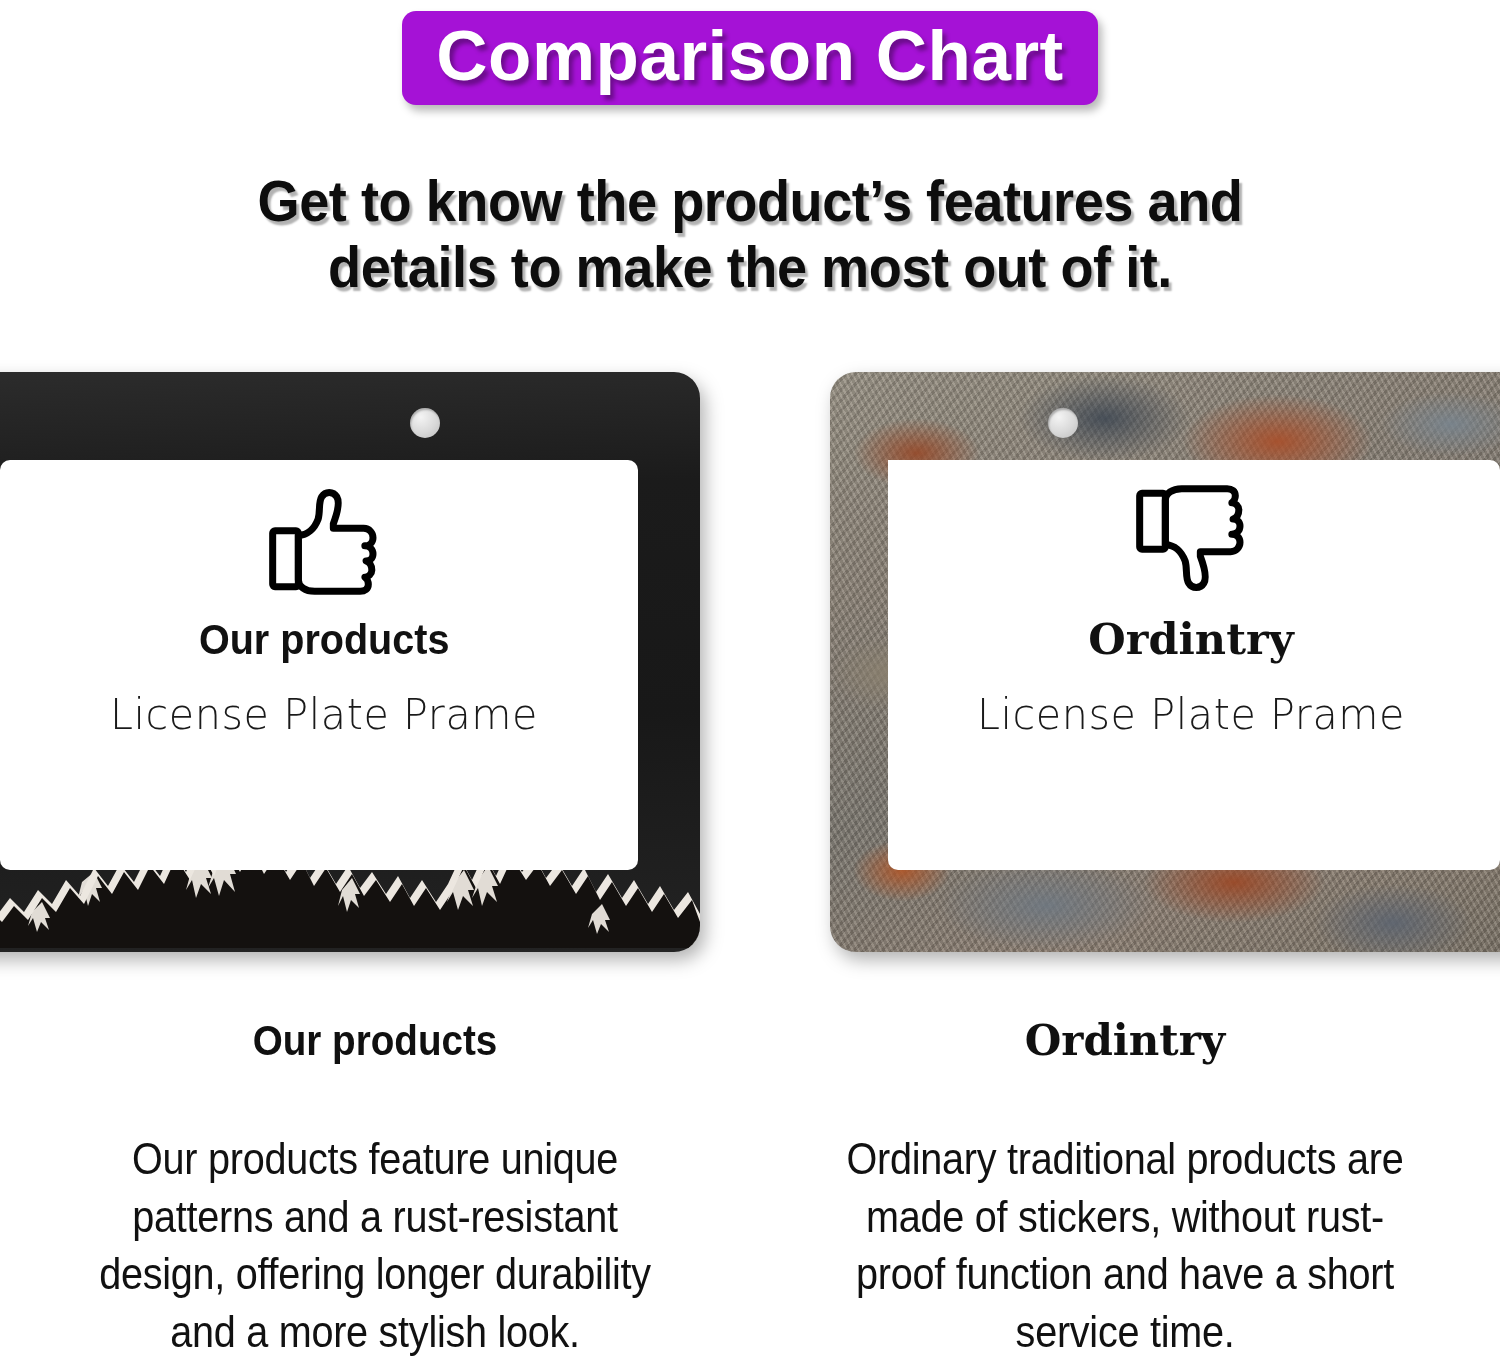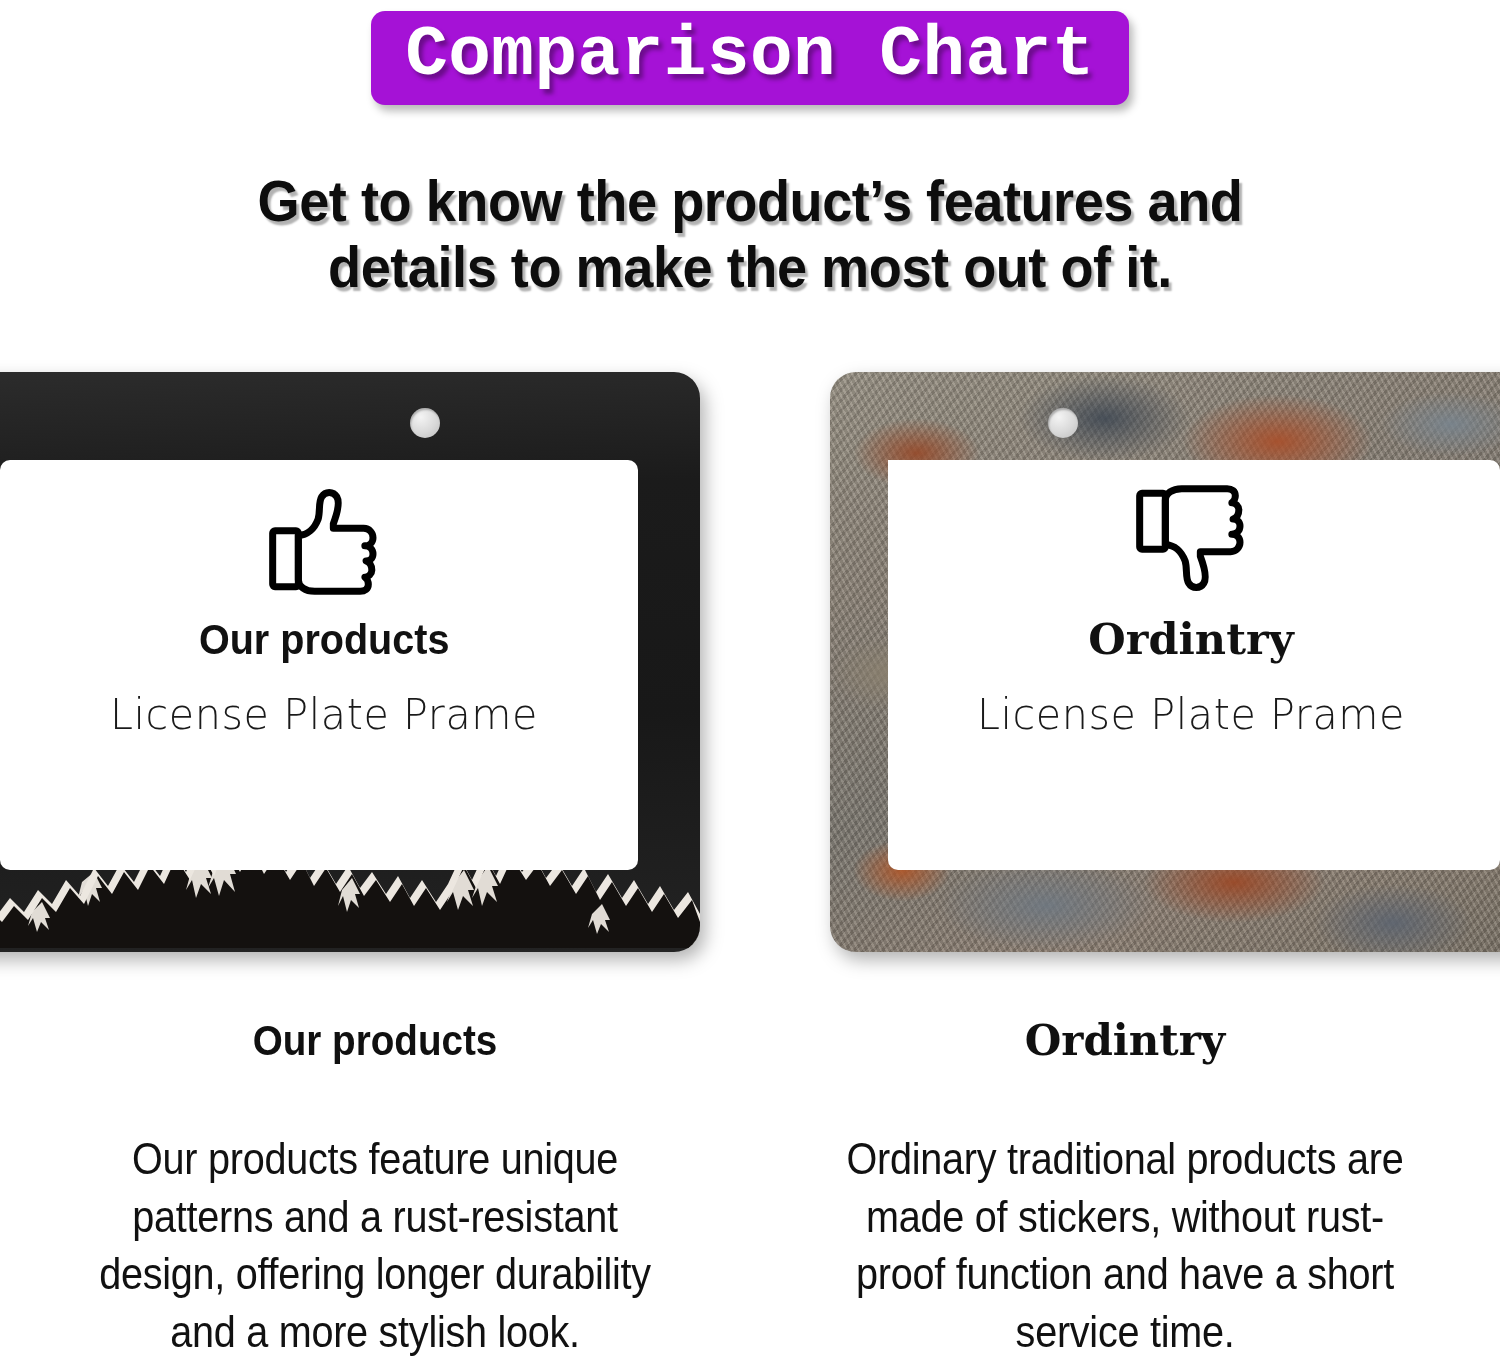--- a/index.html
+++ b/index.html
@@ -14,21 +14,21 @@
 
   
   .banner-wrap{position:absolute;left:0;top:11px;width:1500px;display:flex;justify-content:center;}
   .banner{
     background:#A512D6;
     border-radius:14px;
     padding:9px 34px 14px 34px;
     box-shadow:4px 6px 9px rgba(0,0,0,0.28);
   }
   .banner-title{
-    font-family:Liberation Mono, monospace;
+    font-family:Liberation Sans, sans-serif;
     font-weight:700;
     font-size:71px;
     line-height:1.0;
     color:#ffffff;
     letter-spacing:0.5px;
     text-shadow:4px 5px 4px rgba(0,0,0,0.35);
     white-space:nowrap;
   }
 
   

